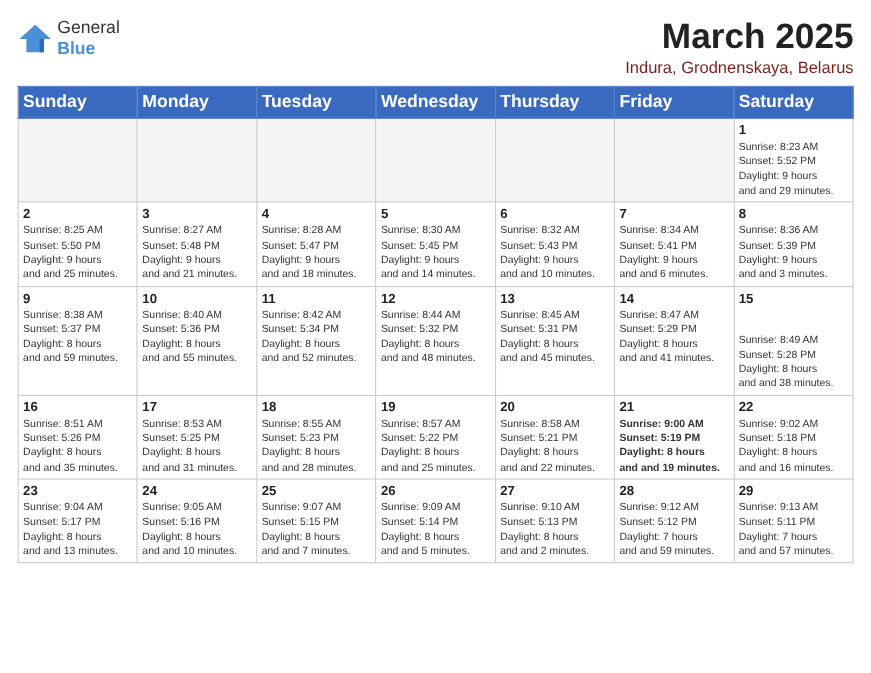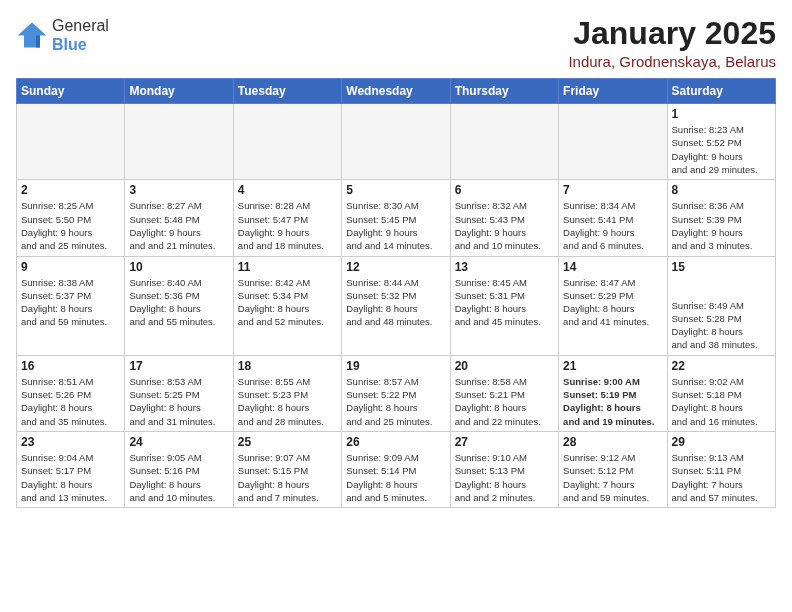--- a/index.html
+++ b/index.html
@@ -47,21 +47,21 @@
     .calendar {
       width: 100%;
       border-collapse: collapse;
       font-size: 10.5px;
     }
     .calendar th {
       background-color: #3a6abf;
       color: #fff;
       padding: 5px 4px;
       text-align: left;
-      font-size: 12px;
+      font-size: 16px;
       font-weight: bold;
       border: 1px solid #5a7fcf;
     }
     .calendar td {
       border: 1px solid #ccc;
       vertical-align: top;
       padding: 3px 4px;
       width: calc(100% / 7);
       height: 72px;
       background: #fff;
@@ -96,21 +96,21 @@
       </svg>
       <div>
         <div style="font-size:16px; color:#333; font-weight:normal; line-height:1.2;">
           <span style="color:#333;">General</span>
           <br>
           <span style="color:#4a90d9; font-weight:bold;">Blue</span>
         </div>
       </div>
     </div>
     <div class="title-block">
-      <div class="month-title">January 2025</div>
+      <div class="month-title">March 2025</div>
       <div class="location">Indura, Grodnenskaya, Belarus</div>
     </div>
   </div>
 
   <table class="calendar">
     <thead>
       <tr>
       <th>Sunday</th>
           <th>Monday</th>
           <th>Tuesday</th>

